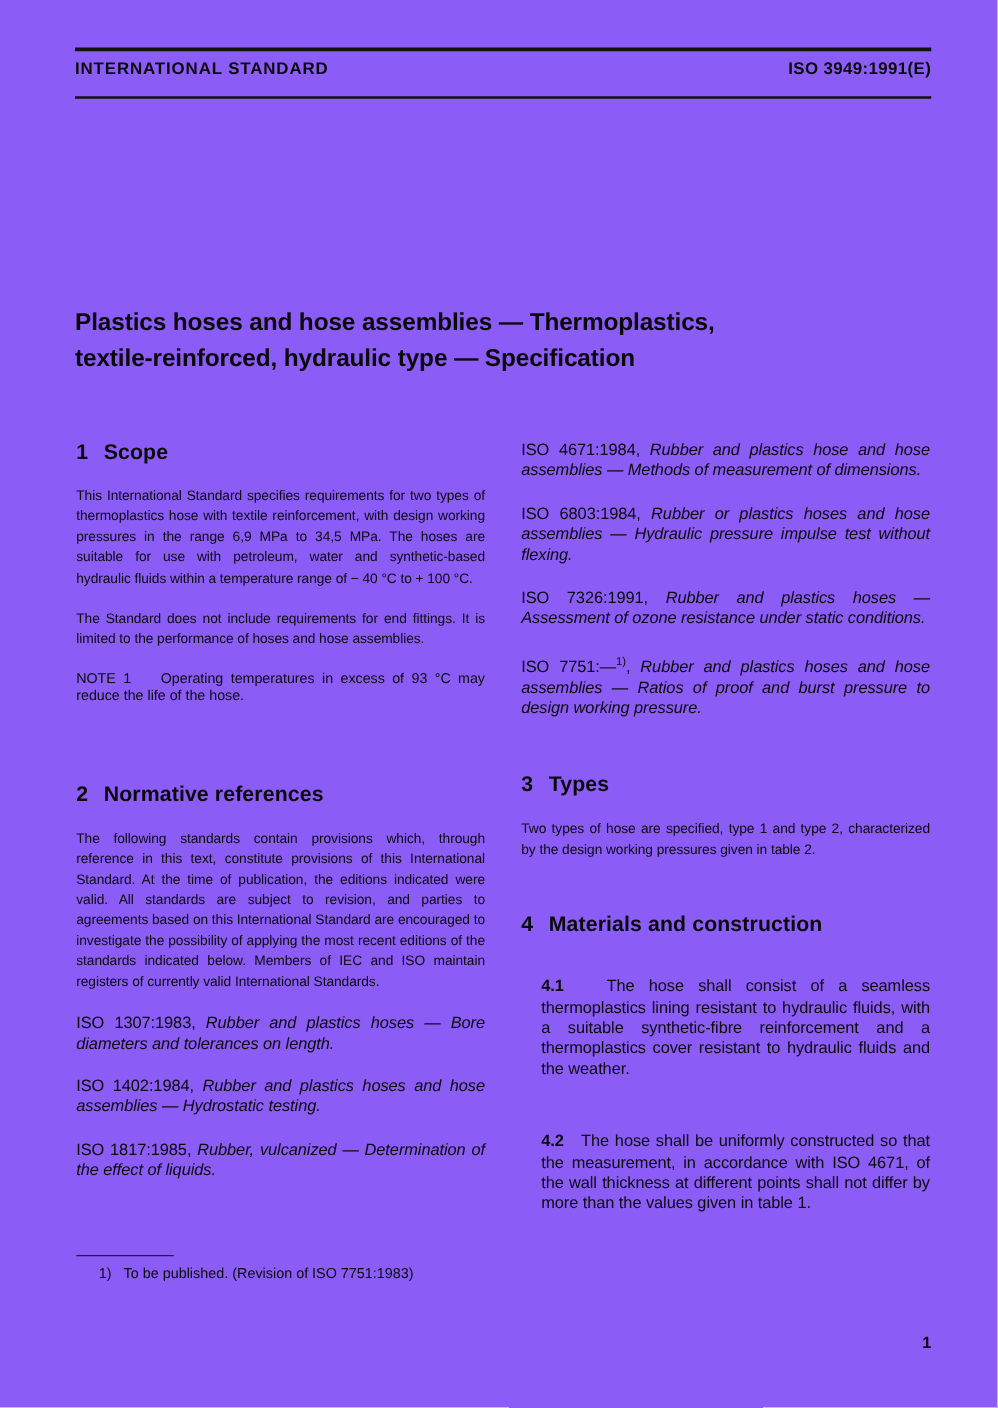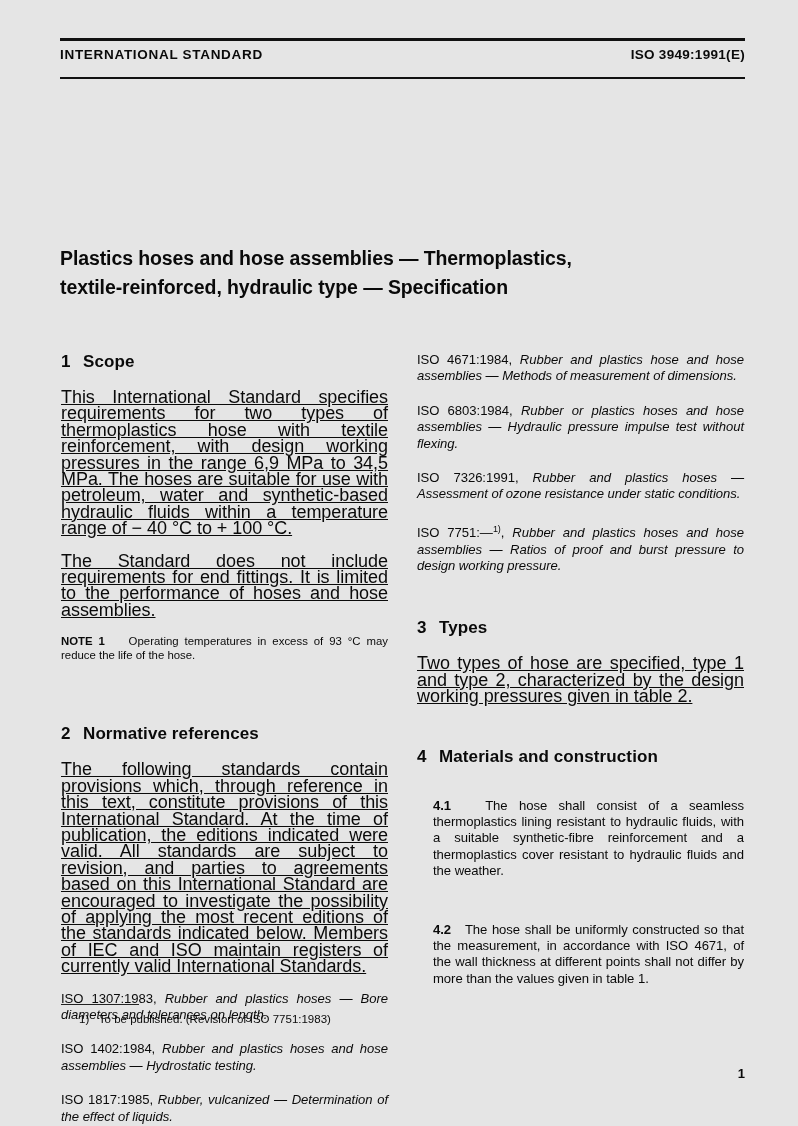--- a/index.html
+++ b/index.html
@@ -10,21 +10,21 @@
   }
   body {
     font-family: "Liberation Sans", sans-serif;
     color: #0a0a0a;
   }
   .page {
     position: relative;
     width: 798px;
     height: 1126px;
     margin: 0 auto;
-    background: #e5e5e5;
+    background: #8b5cf6;
     overflow: hidden;
   }
 
   
   .header-rule-top {
     position: absolute;
     left: 60px;
     top: 38px;
     width: 685px;
     height: 3px;
@@ -84,43 +84,42 @@
     font-weight: bold;
     margin: 0 0 17px 0;
     letter-spacing: 0.1px;
   }
   h2.sec .num {
     display: inline-block;
     min-width: 22px;
   }
 
   p.body {
-    font-size: 18px;
+    font-size: 11px;
     line-height: 16.4px;
     margin: 0 0 16px 0;
     text-align: justify;
     letter-spacing: -0.05px;
-    text-decoration: underline;
   }
   p.ref {
     font-size: 13.1px;
     line-height: 16.4px;
     margin: 0 0 18px 0;
     text-align: justify;
     letter-spacing: -0.05px;
   }
   p.ref .it { font-style: italic; }
   p.note {
     font-size: 11.4px;
     line-height: 14px;
     margin: 0 0 16px 0;
     text-align: justify;
   }
   p.note .lbl {
-    font-weight: bold;
+    font-weight: normal;
   }
   p.clause {
     font-size: 13.1px;
     line-height: 16.4px;
     margin: 0 0 16px 16px;
     text-align: justify;
     letter-spacing: -0.05px;
   }
   p.clause .cnum {
     font-weight: bold;

